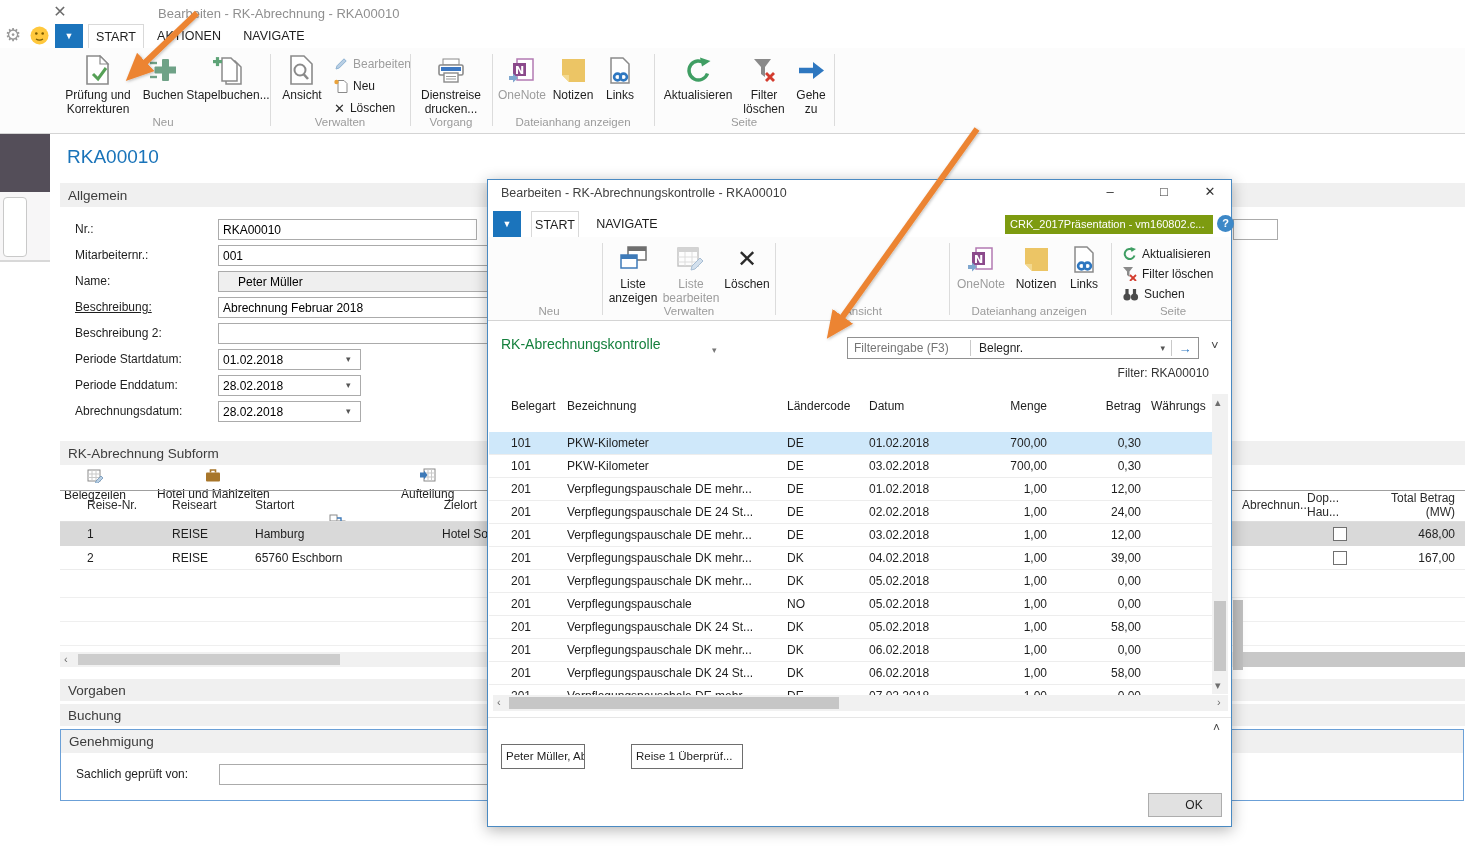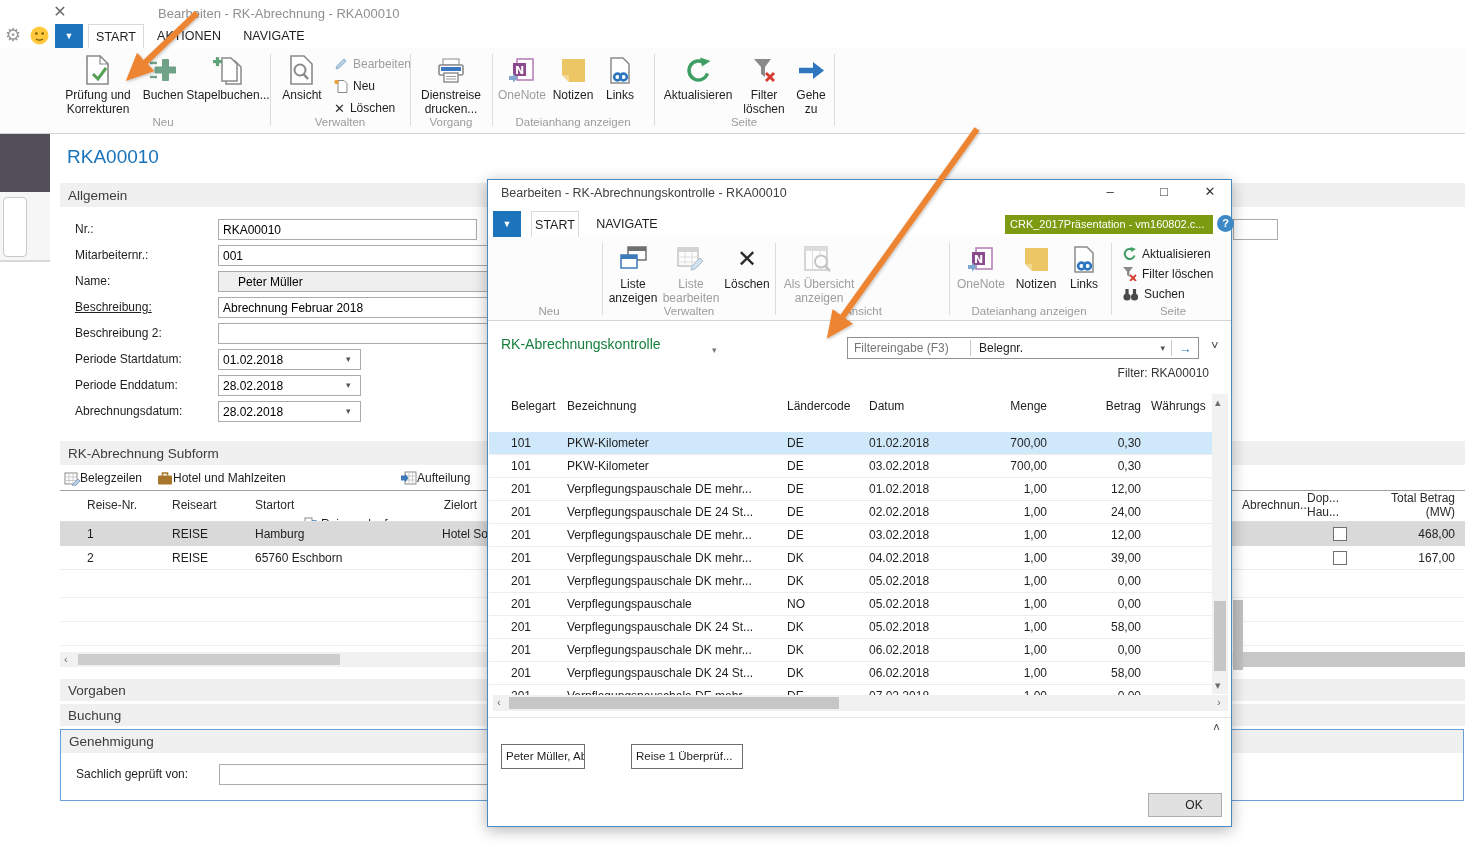--- a/index.html
+++ b/index.html
@@ -42,21 +42,21 @@
 
   
   .p-title { left:67px; top:146px; font-size:19px; color:#1973b9; }
   .band { left:60px; width:1405px; background:#f0f0f0; color:#3c3c3c; font-size:13.5px;
           display:flex; align-items:center; padding-left:8px; }
   .flabel { left:75px; font-size:12px; }
   .finput { border:1px solid #ababab; background:#fff; height:21px; font-size:12px;
             font-family:"Liberation Sans",sans-serif; padding:0 4px; }
   .finput.ro { background:#efefef; }
   .fcaret { position:absolute; font-size:9px; color:#555; }
-  .tool { position:absolute; top:468px; display:flex; align-items:center; font-size:12px; height:20px; }
+  .tool { position:absolute; top:468px; display:flex; align-items:center; gap:5px; font-size:12px; height:20px;flex-direction:column; }
   .hcell { position:absolute; font-size:12px; color:#2b2b2b; }
   .r { text-align:right; }
   .sfrow { left:60px; width:1405px; height:24px; line-height:24px; font-size:12px; }
   .cb { position:absolute; width:14px; height:14px; border:1px solid #707070; background:#fff; }
   .thinline { left:60px; width:1405px; height:1px; background:#efefef; }
   .scrollbar { background:#f1f1f1; }
   .thumb { background:#cdcdcd; }
   .sarrow { color:#6e6e6e; font-size:11px; line-height:11px; }
 
   
@@ -436,33 +436,20 @@
         <path d="M15 20 l8-8 3 3-8 8-4 1z" fill="#b9cfe4" stroke="#6f94b8"></path>
           </svg>
         </span>
       <span class="lbl">Liste bearbeiten</span>
     </div>
     <div class="rbtn" style="left:234px;width:50px;">
       <span class="ico xgl" style="font-size:24px;">✕</span>
       <span class="lbl">Löschen</span>
     </div>
     <div class="rsep" style="left:287px;"></div>
-    <div class="rbtn dis" style="left:291px;width:80px;">
-      <span class="ico">
-        <svg class="icon" width="30" height="27" opacity="0.55">
-            <rect x="1" y="1" width="22" height="23" fill="#fff" stroke="#9a9a9a" stroke-width="1.4"></rect>
-            <rect x="1" y="1" width="22" height="4" fill="#c3c3c3"></rect>
-        <line x1="8.5" y1="5" x2="8.5" y2="24" stroke="#c9c9c9"></line>
-            <line x1="16" y1="5" x2="16" y2="24" stroke="#c9c9c9"></line>
-        <circle cx="17" cy="15.5" r="6" fill="#fff" fill-opacity=".6" stroke="#9a9a9a" stroke-width="2"></circle>
-            <line x1="21" y1="20" x2="26" y2="25" stroke="#9a9a9a" stroke-width="2.6"></line>
-          </svg>
-        </span>
-      <span class="lbl">Als Übersicht anzeigen</span>
-    </div>
     <div class="rsep" style="left:461px;"></div>
     <div class="rbtn dis" style="left:465px;width:56px;">
       <span class="ico">
         <svg class="icon" width="26" height="26">
             <rect x="8" y="2" width="16" height="21" fill="#fff" stroke="#b27ab2" stroke-width="1.5"></rect>
         <rect x="4" y="6" width="13" height="13" fill="#8b4a8b"></rect>
         <text x="10.5" y="16.5" fill="#fff" font-size="11" font-weight="bold" text-anchor="middle" font-family="DejaVu Sans">N</text>
         <path d="M0 19 h4 v-2.6 l5 4.6 -5 4.6 v-2.6 h-4 z" fill="#7fa7cf"></path>
           </svg>
         </span>

